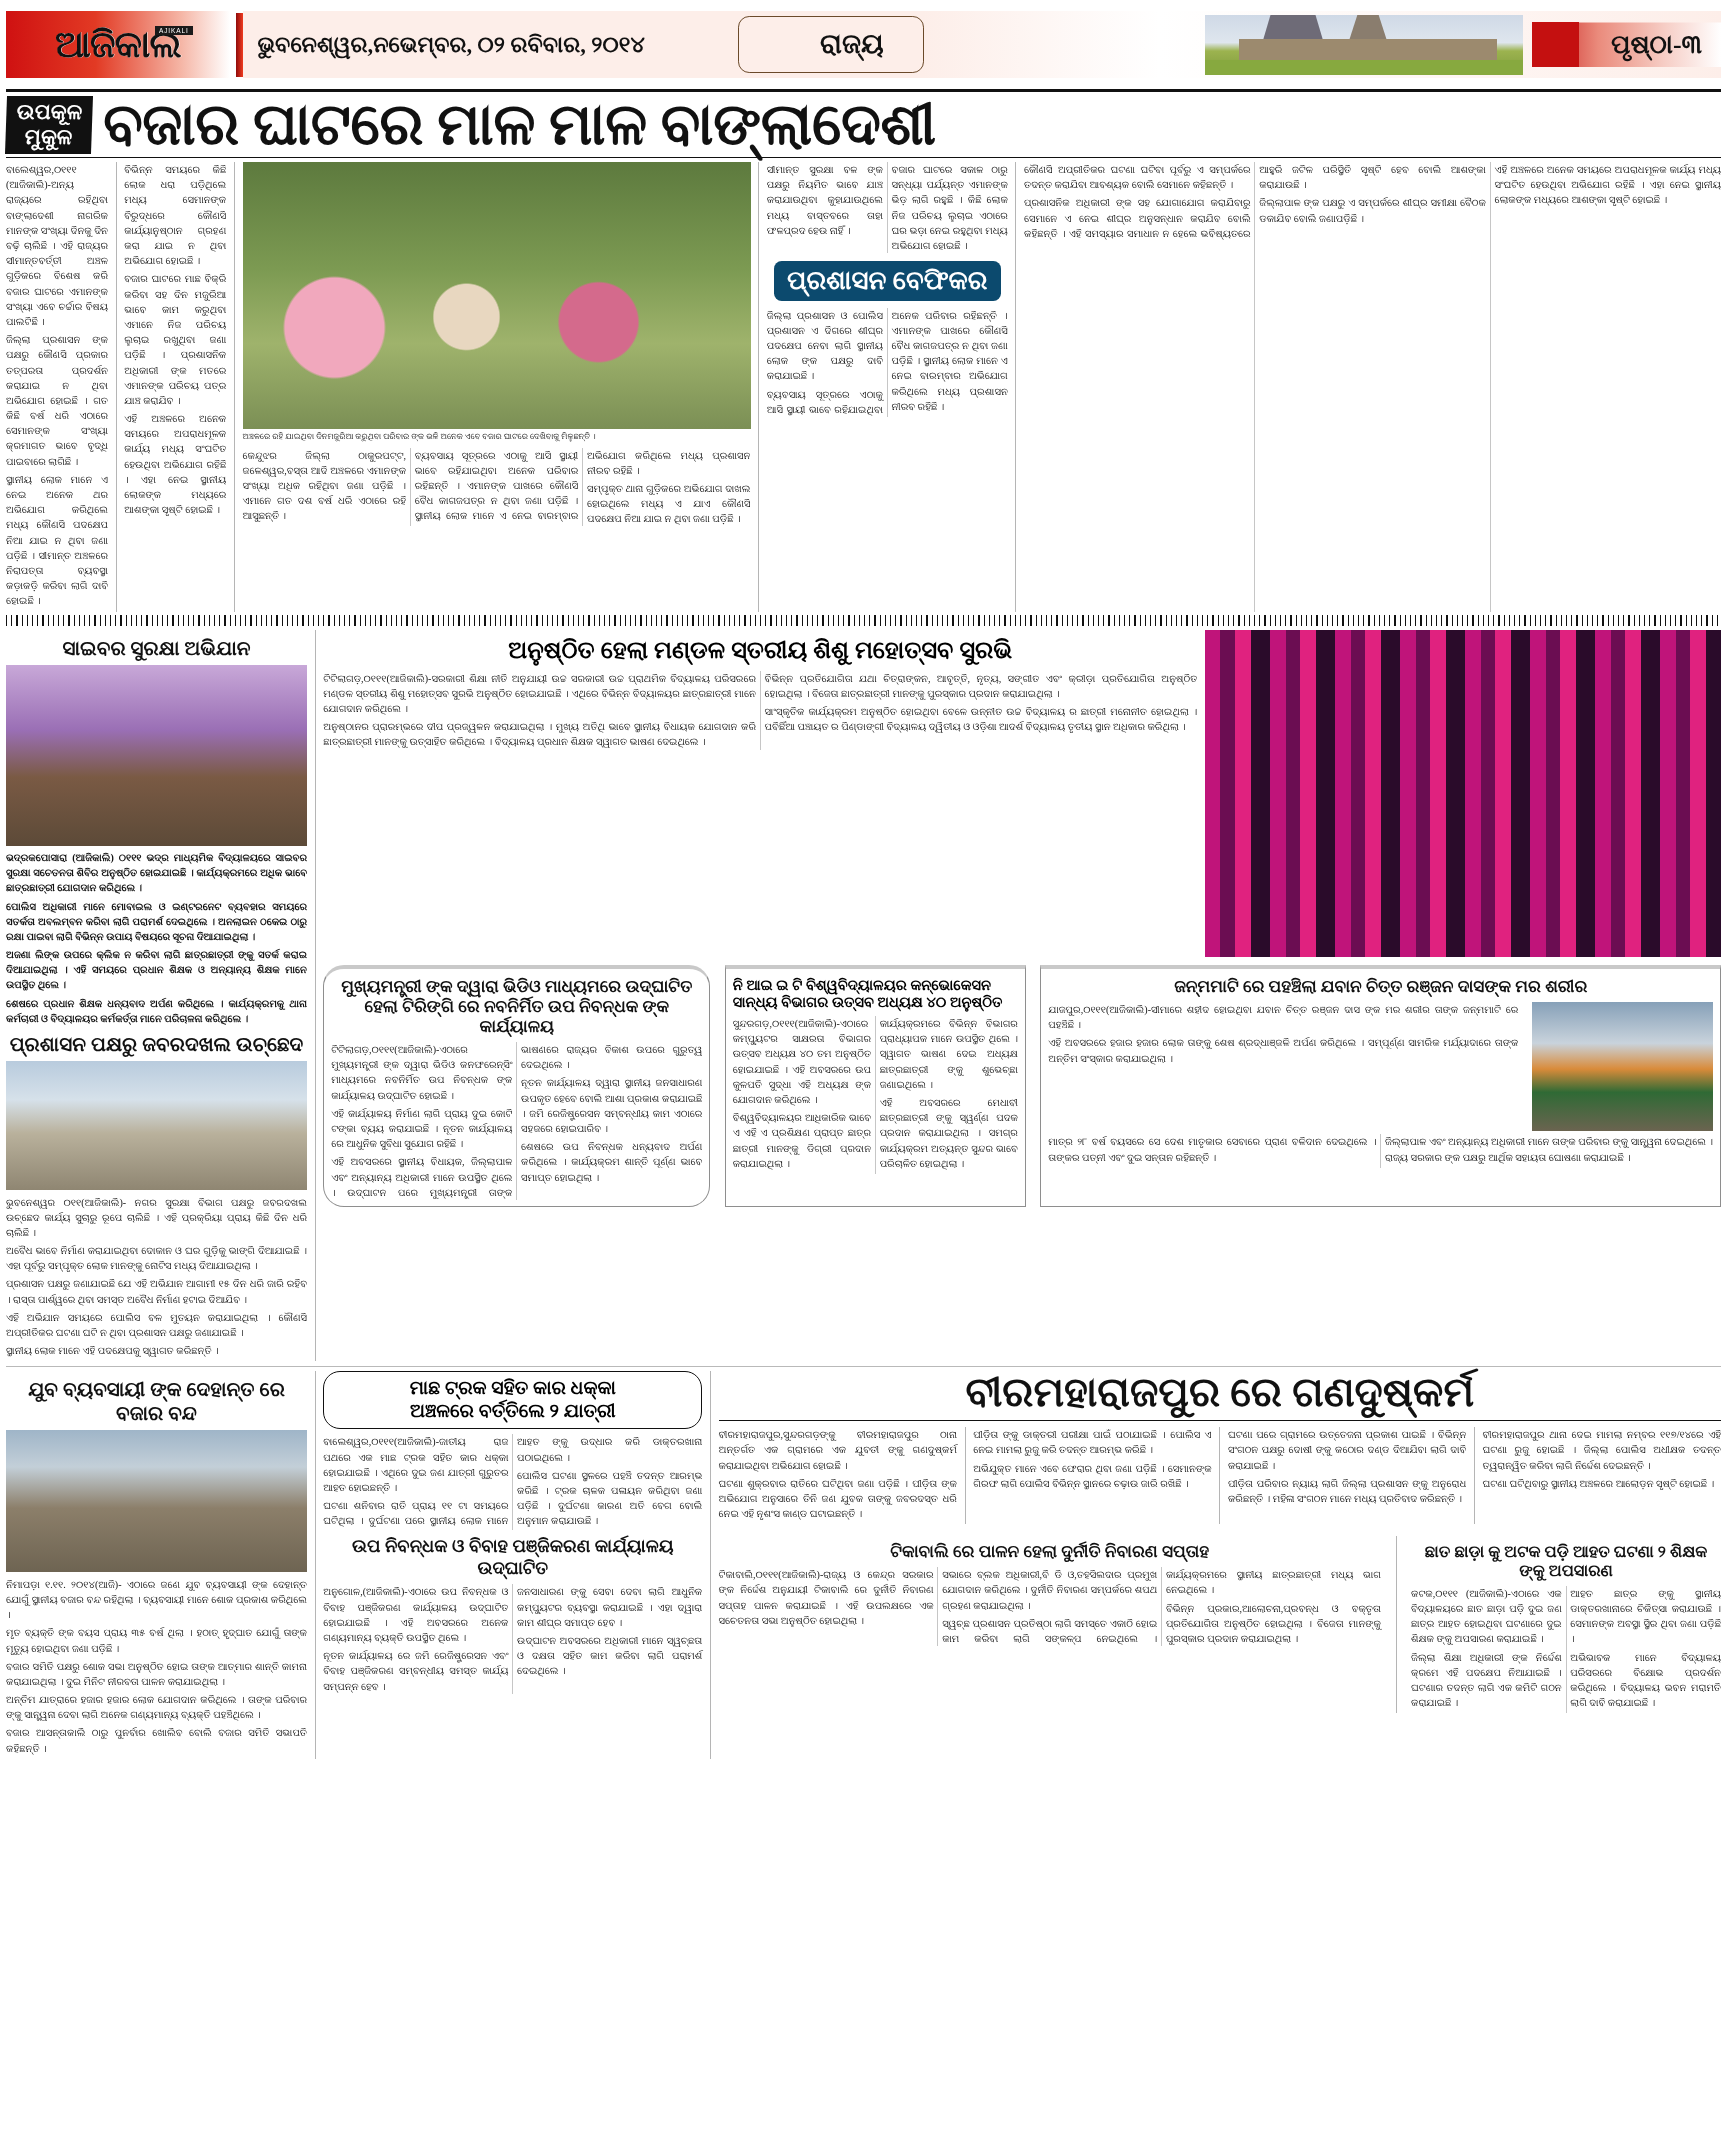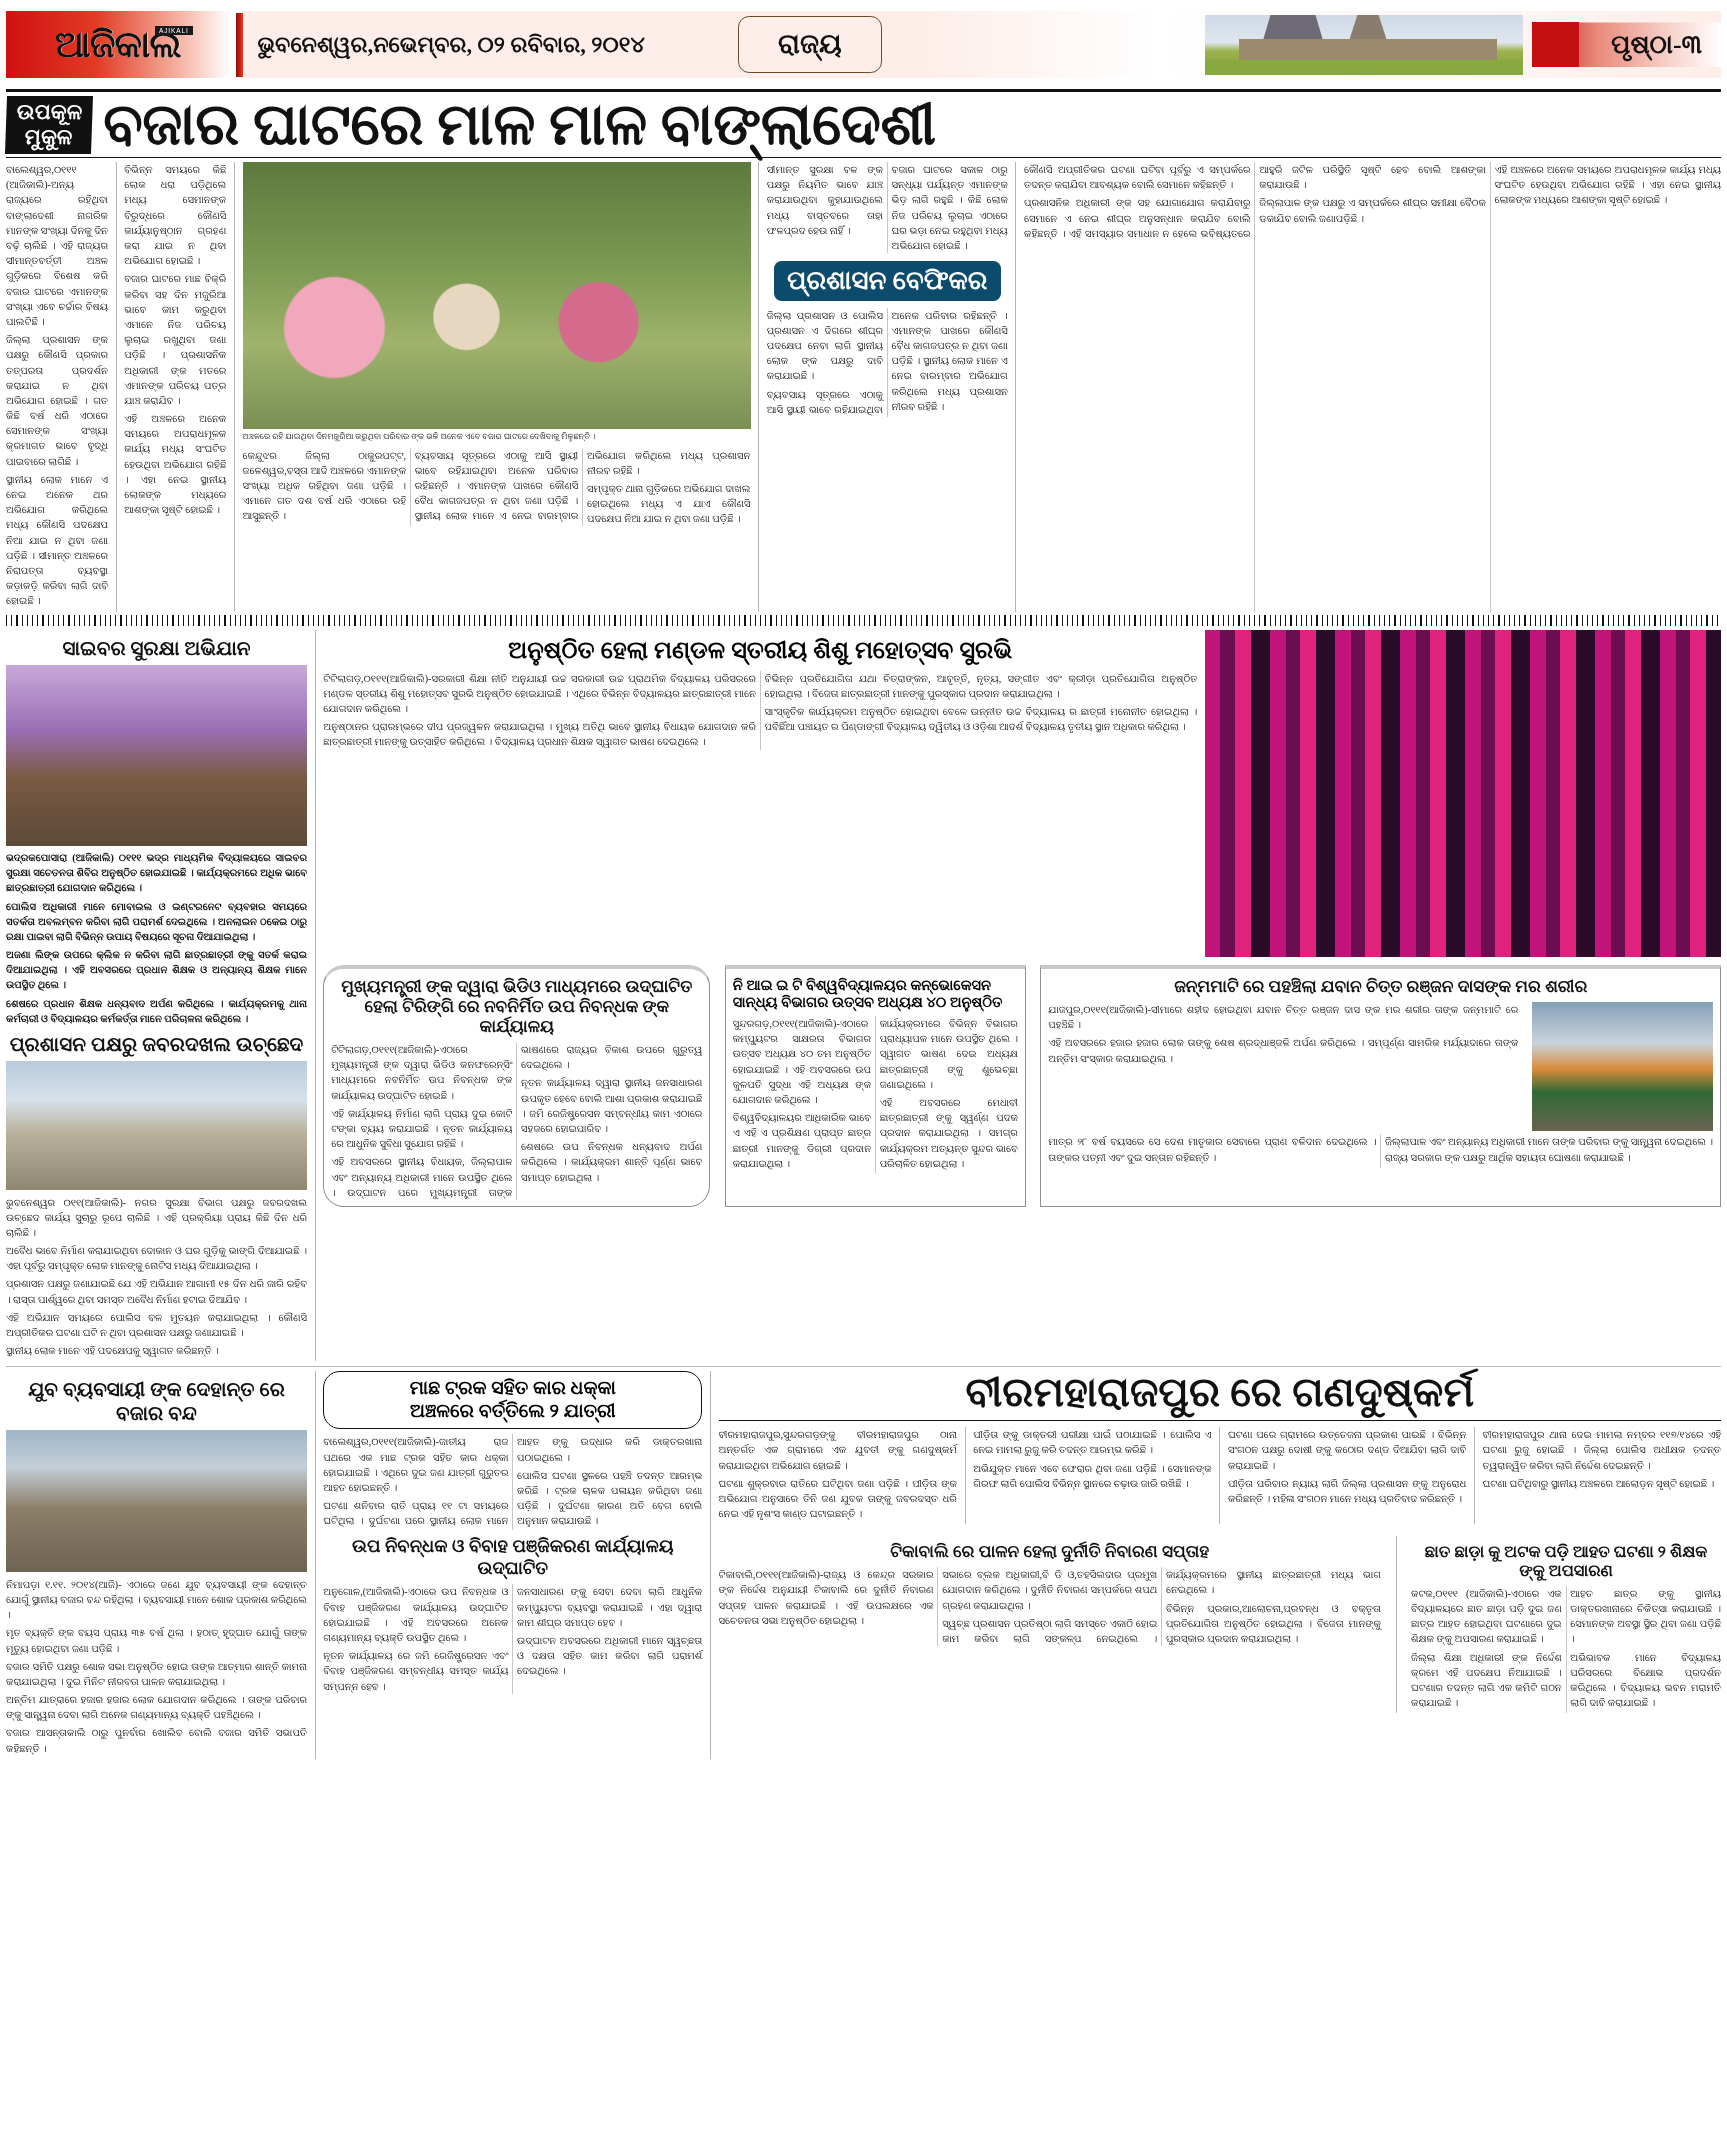--- a/index.html
+++ b/index.html
@@ -33,21 +33,21 @@
     background:linear-gradient(90deg,#fdeee9 0%,#fdeee9 46%,#ffffff 62%,#fdeee9 100%);
     display:flex;align-items:center;
   }
   .date-text{
     font-size:22.4px;font-weight:700;color:#111;padding-left:14.6px;white-space:nowrap;
     font-family:"Liberation Serif",serif;
   }
   .section-chip{
     position:absolute;left:495px;top:5.2px;bottom:5.2px;width:142px;
     border:1.3px solid #6b4a2a;border-radius:11.2px;background:#fdeee9;
-    display:flex;align-items:center;justify-content:center;
+    display:flex;align-items:center;justify-content:center;padding-left:42px;
   }
   .section-chip span{font-size:27.5px;font-weight:700;color:#111;}
   .temple{
     position:absolute;right:198px;top:3.4px;bottom:3.4px;width:318px;overflow:hidden;
     background:linear-gradient(180deg,#cfd9e6 0%,#dfe6ee 46%,#9cb34f 60%,#7e9a3c 100%);
   }
   .t-spire{position:absolute;left:56px;bottom:27.5px;width:0;height:0;
     border-left:32px solid transparent;border-right:32px solid transparent;border-bottom:108px solid #6e6b77;}
   .t-spire2{position:absolute;left:142px;bottom:27.5px;width:0;height:0;
     border-left:21.5px solid transparent;border-right:21.5px solid transparent;border-bottom:65px solid #8a7d6e;}
@@ -226,21 +226,21 @@
   <div class="rule-dash"></div>
 
   <div class="grid">
 
     <div style="width:301px;flex:0 0 301px;">
       <div class="sub-head">ସାଇବର ସୁରକ୍ଷା ଅଭିଯାନ</div>
       <div class="photo ph-cyber" style="height:181px;"></div>
       <div class="col-text" style="margin-top:4.3px;font-weight:bold;">
         <p>ଭଦ୍ରକପୋସାରା (ଆଜିକାଲି) ୦୧୧୧ ଭଦ୍ର ମାଧ୍ୟମିକ ବିଦ୍ୟାଳୟରେ ସାଇବର ସୁରକ୍ଷା ସଚେତନତା ଶିବିର ଅନୁଷ୍ଠିତ ହୋଇଯାଇଛି । କାର୍ଯ୍ୟକ୍ରମରେ ଅଧିକ ଭାବେ ଛାତ୍ରଛାତ୍ରୀ ଯୋଗଦାନ କରିଥିଲେ ।</p>
         <p>ପୋଲିସ ଅଧିକାରୀ ମାନେ ମୋବାଇଲ ଓ ଇଣ୍ଟରନେଟ ବ୍ୟବହାର ସମୟରେ ସତର୍କତା ଅବଲମ୍ବନ କରିବା ଲାଗି ପରାମର୍ଶ ଦେଇଥିଲେ । ଅନଲାଇନ ଠକେଇ ଠାରୁ ରକ୍ଷା ପାଇବା ଲାଗି ବିଭିନ୍ନ ଉପାୟ ବିଷୟରେ ସୂଚନା ଦିଆଯାଇଥିଲା ।</p>
-        <p>ଅଜଣା ଲିଙ୍କ ଉପରେ କ୍ଲିକ ନ କରିବା ଲାଗି ଛାତ୍ରଛାତ୍ରୀ ଙ୍କୁ ସତର୍କ କରାଇ ଦିଆଯାଇଥିଲା । ଏହି ଅବସରରେ ପ୍ରଧାନ ଶିକ୍ଷକ ଓ ଅନ୍ୟାନ୍ୟ ଶିକ୍ଷକ ମାନେ ଉପସ୍ଥିତ ଥିଲେ ।</p>
+        <p>ଅଜଣା ଲିଙ୍କ ଉପରେ କ୍ଲିକ ନ କରିବା ଲାଗି ଛାତ୍ରଛାତ୍ରୀ ଙ୍କୁ ସତର୍କ କରାଇ ଦିଆଯାଇଥିଲା । ଏହି ସମୟରେ ପ୍ରଧାନ ଶିକ୍ଷକ ଓ ଅନ୍ୟାନ୍ୟ ଶିକ୍ଷକ ମାନେ ଉପସ୍ଥିତ ଥିଲେ ।</p>
         <p>ଶେଷରେ ପ୍ରଧାନ ଶିକ୍ଷକ ଧନ୍ୟବାଦ ଅର୍ପଣ କରିଥିଲେ । କାର୍ଯ୍ୟକ୍ରମକୁ ଥାନା କର୍ମଚାରୀ ଓ ବିଦ୍ୟାଳୟର କର୍ମକର୍ତ୍ତା ମାନେ ପରିଚାଳନା କରିଥିଲେ ।</p>
       </div>
       <div class="sub-head">ପ୍ରଶାସନ ପକ୍ଷରୁ ଜବରଦଖଲ ଉଚ୍ଛେଦ</div>
       <div class="photo ph-street" style="height:129px;"></div>
       <div class="col-text" style="margin-top:4.3px;">
         <p>ଭୁବନେଶ୍ୱର ୦୧୧(ଆଜିକାଲି)- ନଗର ସୁରକ୍ଷା ବିଭାଗ ପକ୍ଷରୁ ଜବରଦଖଲ ଉଚ୍ଛେଦ କାର୍ଯ୍ୟ ସୁଚାରୁ ରୂପେ ଚାଲିଛି । ଏହି ପ୍ରକ୍ରିୟା ପ୍ରାୟ କିଛି ଦିନ ଧରି ଚାଲିଛି ।</p>
         <p>ଅବୈଧ ଭାବେ ନିର୍ମାଣ କରାଯାଇଥିବା ଦୋକାନ ଓ ଘର ଗୁଡ଼ିକୁ ଭାଙ୍ଗି ଦିଆଯାଇଛି । ଏହା ପୂର୍ବରୁ ସମ୍ପୃକ୍ତ ଲୋକ ମାନଙ୍କୁ ନୋଟିସ ମଧ୍ୟ ଦିଆଯାଇଥିଲା ।</p>
         <p>ପ୍ରଶାସନ ପକ୍ଷରୁ ଜଣାଯାଇଛି ଯେ ଏହି ଅଭିଯାନ ଆଗାମୀ ୧୫ ଦିନ ଧରି ଜାରି ରହିବ । ରାସ୍ତା ପାର୍ଶ୍ୱରେ ଥିବା ସମସ୍ତ ଅବୈଧ ନିର୍ମାଣ ହଟାଇ ଦିଆଯିବ ।</p>
         <p>ଏହି ଅଭିଯାନ ସମୟରେ ପୋଲିସ ବଳ ମୁତୟନ କରାଯାଇଥିଲା । କୌଣସି ଅପ୍ରୀତିକର ଘଟଣା ଘଟି ନ ଥିବା ପ୍ରଶାସନ ପକ୍ଷରୁ ଜଣାଯାଇଛି ।</p>
         <p>ସ୍ଥାନୀୟ ଲୋକ ମାନେ ଏହି ପଦକ୍ଷେପକୁ ସ୍ୱାଗତ କରିଛନ୍ତି ।</p>

